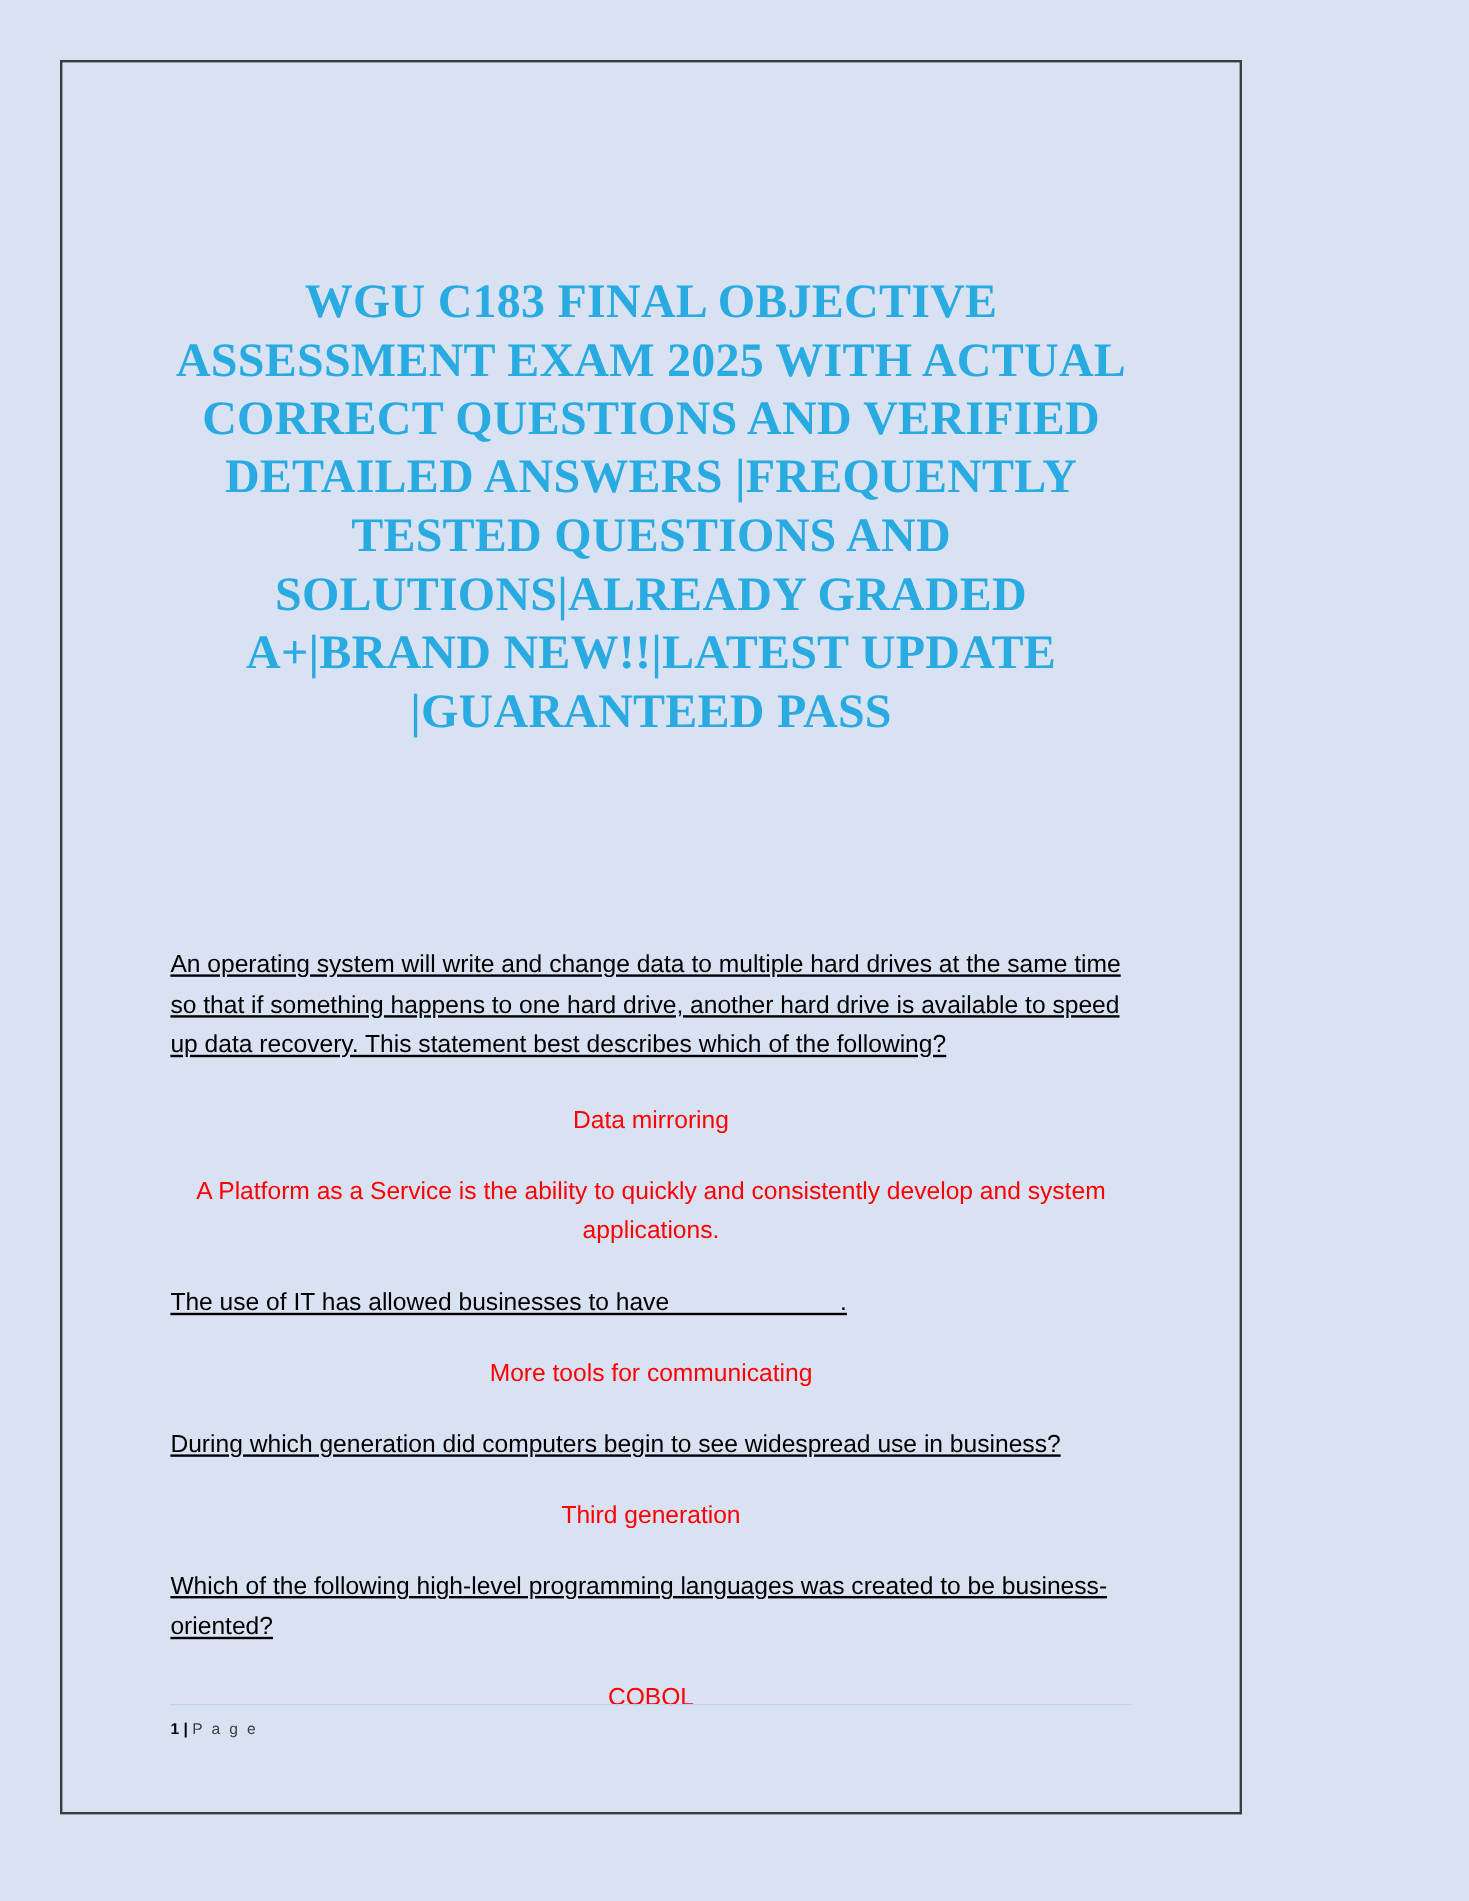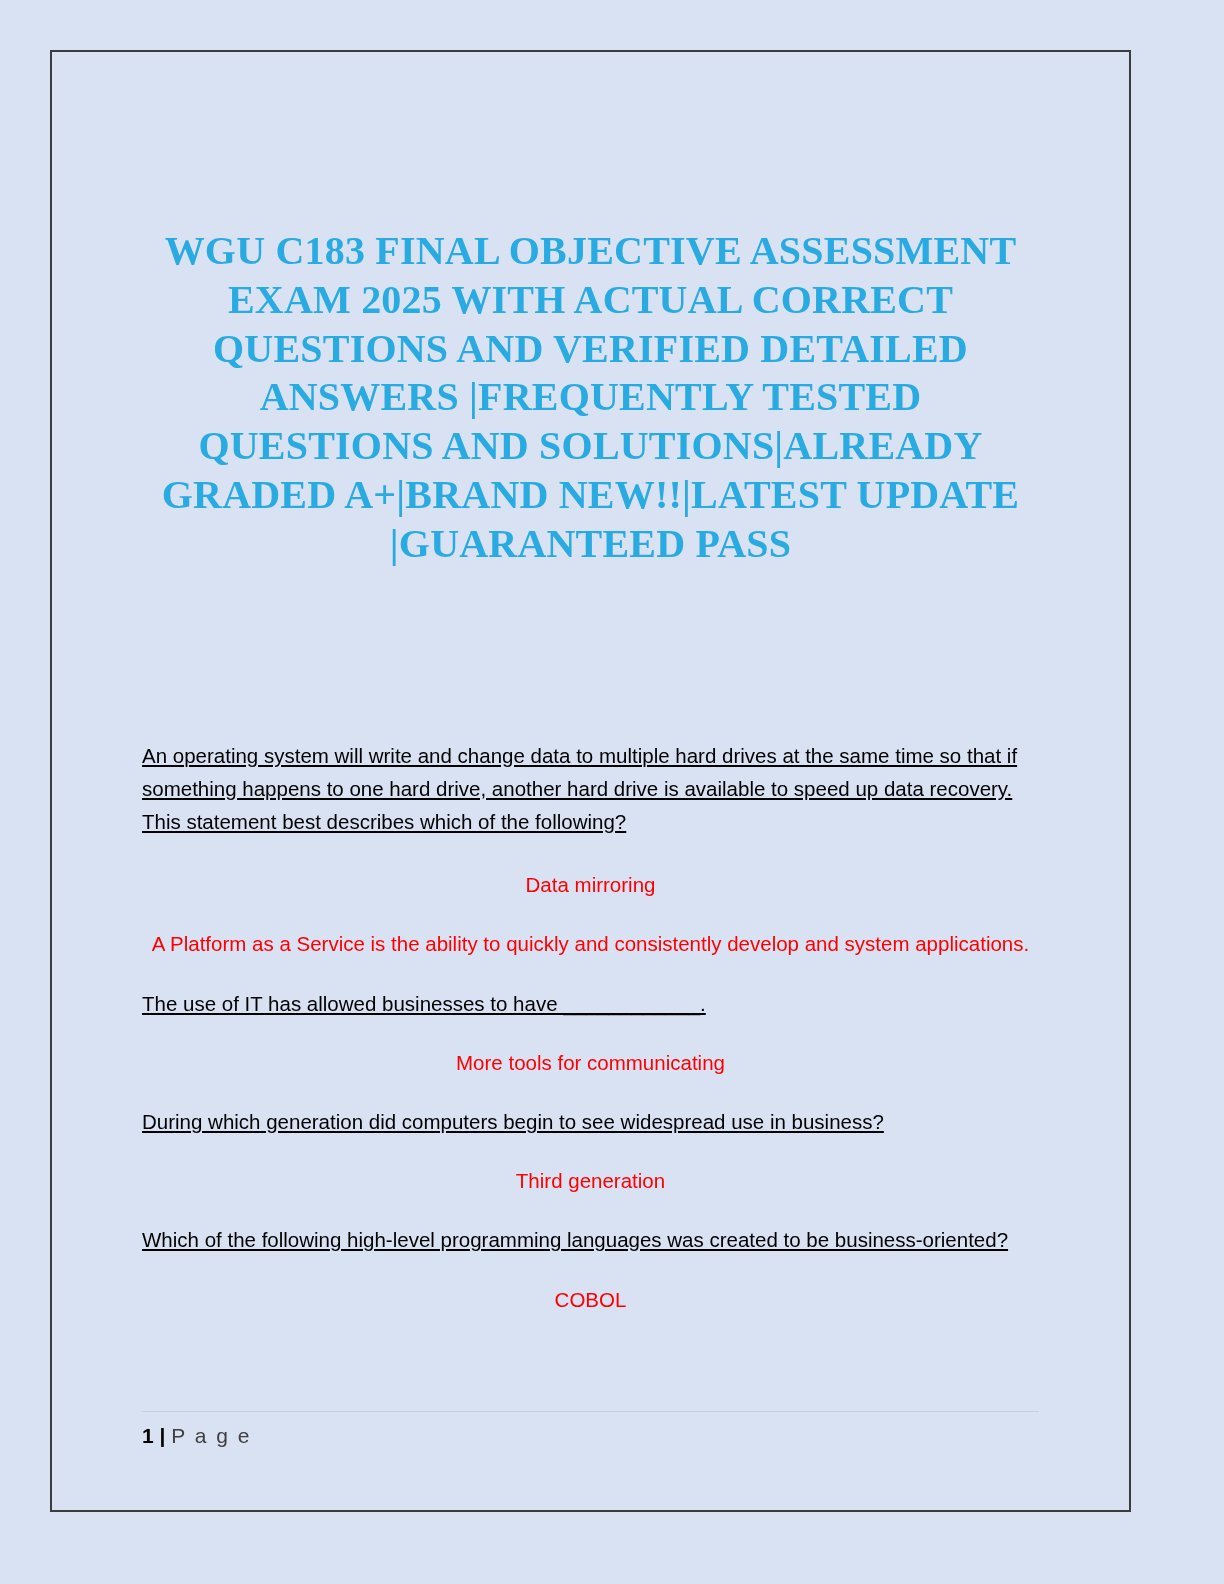--- a/index.html
+++ b/index.html
@@ -10,21 +10,21 @@
   body {
     width: 1224px;
     height: 1584px;
     font-family: "Liberation Sans", sans-serif;
     -webkit-font-smoothing: antialiased;
   }
   .page {
     position: absolute;
     left: 50px;
     top: 50px;
-    width: 1081px;
+    width: 985px;
     height: 1462px;
     box-sizing: border-box;
     border: 2px solid #3c3c3c;
     background: #d9e2f3;
   }
   .page-inner {
     position: absolute;
     left: 0;
     top: 0;
     right: 0;
@@ -67,21 +67,21 @@
   .footer {
     position: absolute;
     left: 90px;
     right: 90px;
     bottom: 62px;
     border-top: 1px solid #c3cfe6;
     padding-top: 12px;
   }
   .footer-text {
     font-family: "Liberation Sans", sans-serif;
-    font-size: 21px;
+    font-size: 13px;
     color: #3f3f3f;
     letter-spacing: 2px;
   }
   .footer-text b {
     color: #000;
     letter-spacing: 0;
   }
 </style>
 </head>
 <body>

